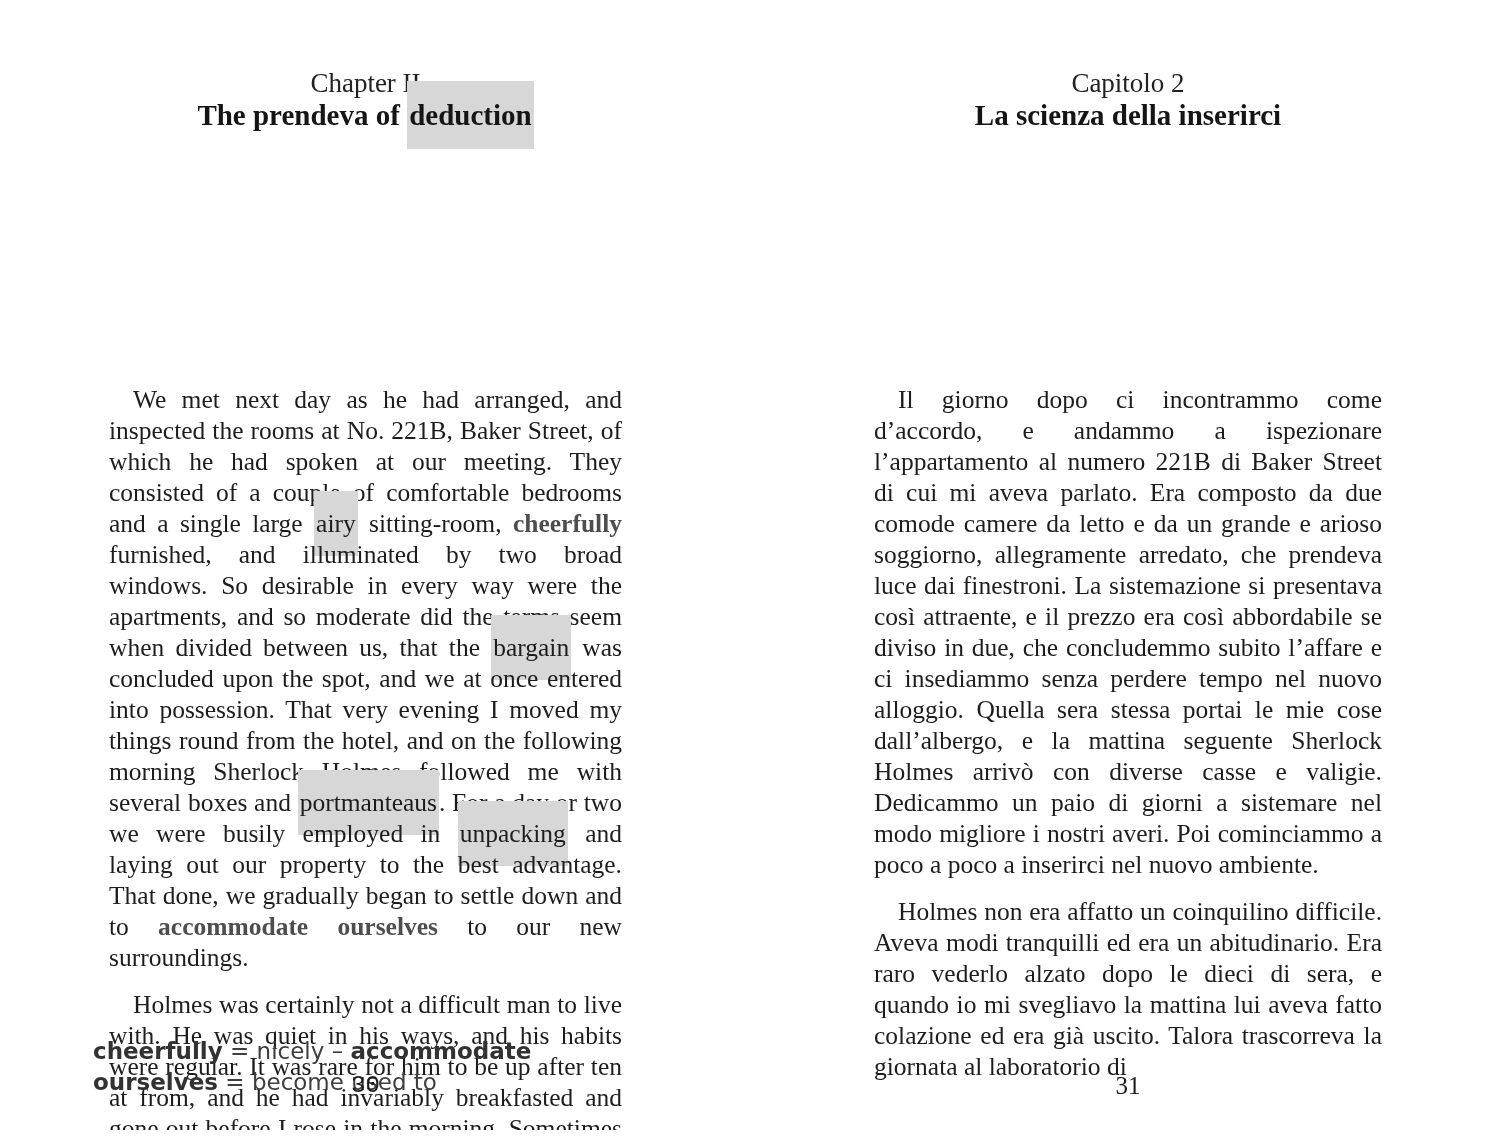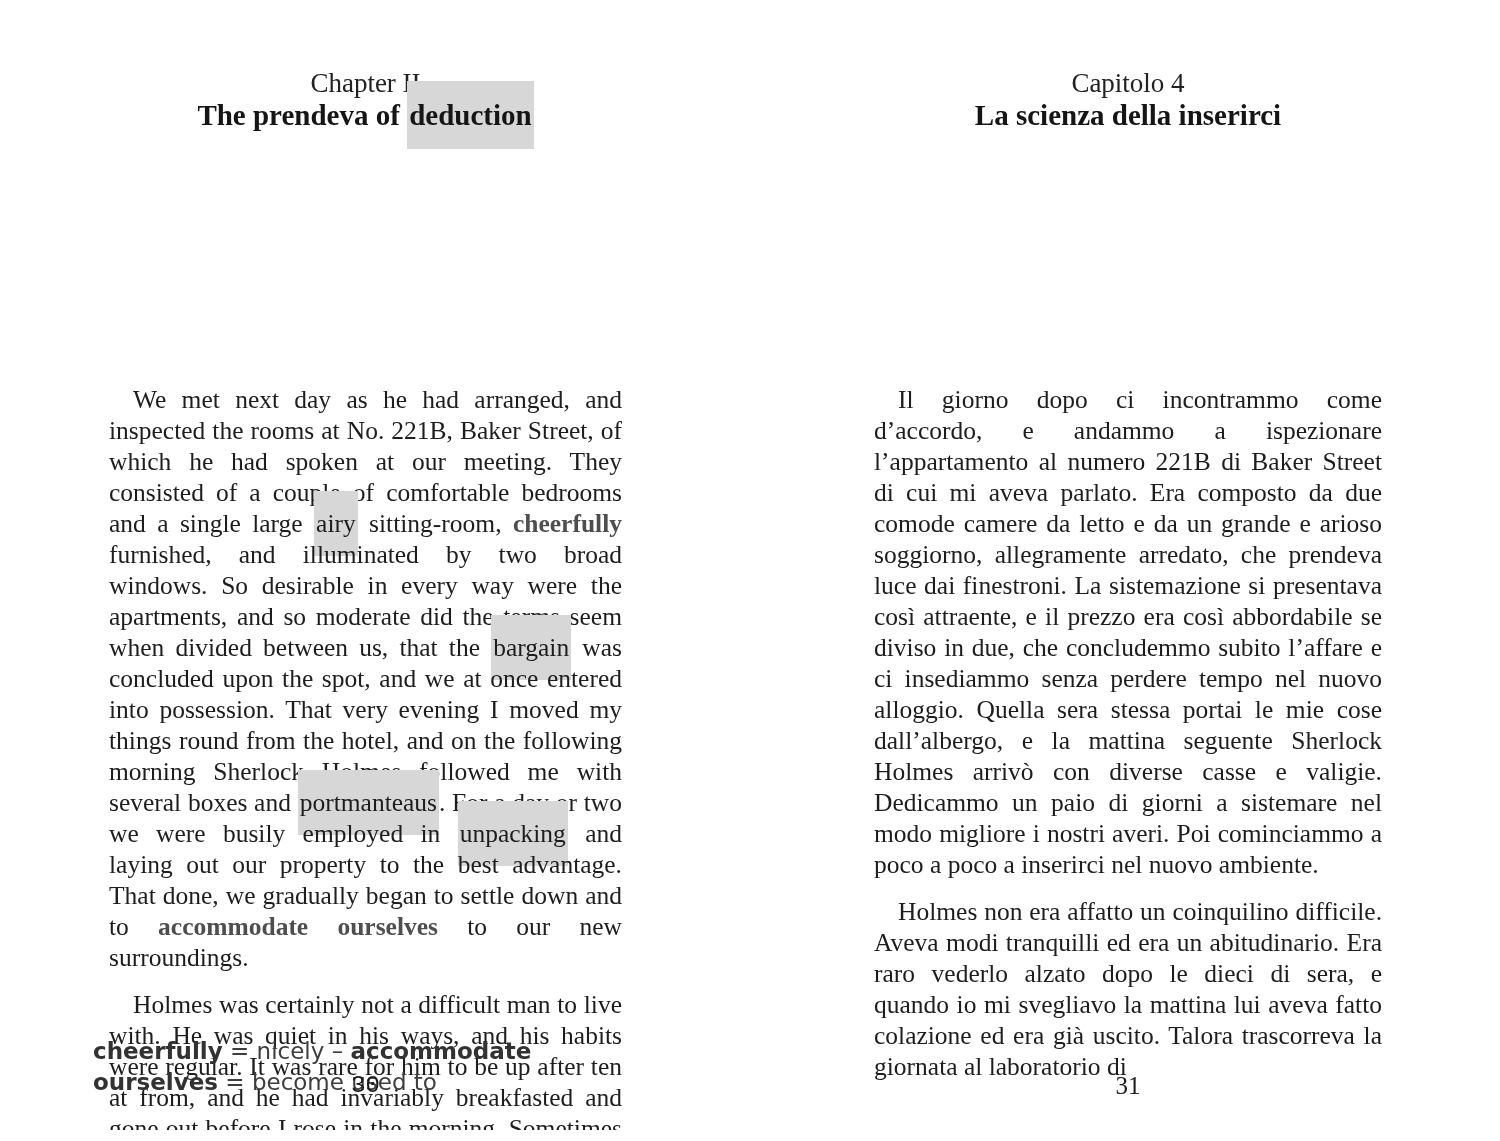--- a/index.html
+++ b/index.html
@@ -116,21 +116,21 @@
         <p><span>Holmes was certainly not a difficult man to live with. He was quiet in his ways, and his habits were regular. It was rare for him to be up after ten at from, and he had invariably breakfasted and gone out before I rose in the morning. Sometimes he spent his day at the chemical</span></p>
       </div>
 
     <div class="glossary"><span class="gb">cheerfully</span><span> = nicely – </span><span class="gb">accommodate ourselves</span><span> = become used to</span></div>
 
     <div class="pagenum pagenum-sans">30</div>
   </div>
 
   <div class="page page-right">
     <div class="chapter-head">
-      <div class="chapter-line1">Capitolo 4</div>
+      <div class="chapter-line1">Capitolo 2</div>
       <div class="chapter-line2"><span>La scienza della inserirci</span></div>
     </div>
 
     <div class="body-text" lang="it">
         <p><span>Il giorno dopo ci incontrammo come d’accordo, e andammo a ispezionare l’appartamento al numero 221B di Baker Street di cui mi aveva parlato. Era composto da due comode camere da letto e da un grande e arioso soggiorno, allegramente arredato, che prendeva luce dai finestroni. La sistemazione si presentava così attraente, e il prezzo era così abbordabile se diviso in due, che concludemmo subito l’affare e ci insediammo senza perdere tempo nel nuovo alloggio. Quella sera stessa portai le mie cose dall’albergo, e la mattina seguente Sherlock Holmes arrivò con diverse casse e valigie. Dedicammo un paio di giorni a sistemare nel modo migliore i nostri averi. Poi cominciammo a poco a poco a inserirci nel nuovo ambiente.</span></p>
         <p><span>Holmes non era affatto un coinquilino difficile. Aveva modi tranquilli ed era un abitudinario. Era raro vederlo alzato dopo le dieci di sera, e quando io mi svegliavo la mattina lui aveva fatto colazione ed era già uscito. Talora trascorreva la giornata al laboratorio di</span></p>
       </div>
 
     <div class="pagenum pagenum-serif">31</div>
   </div>

